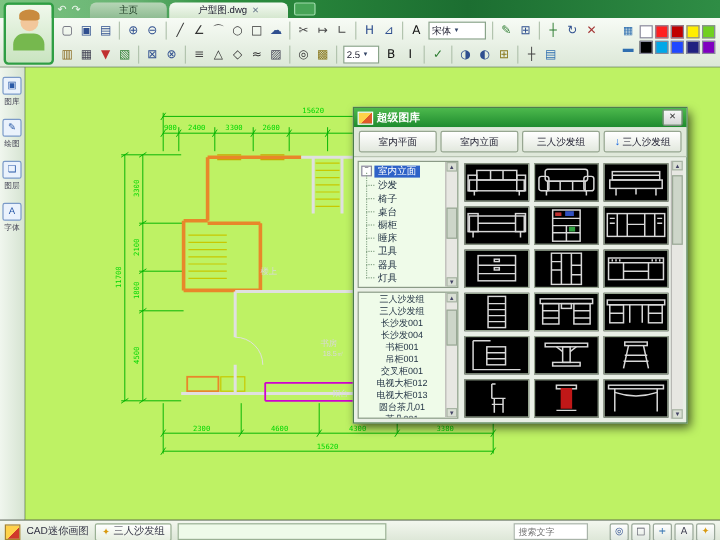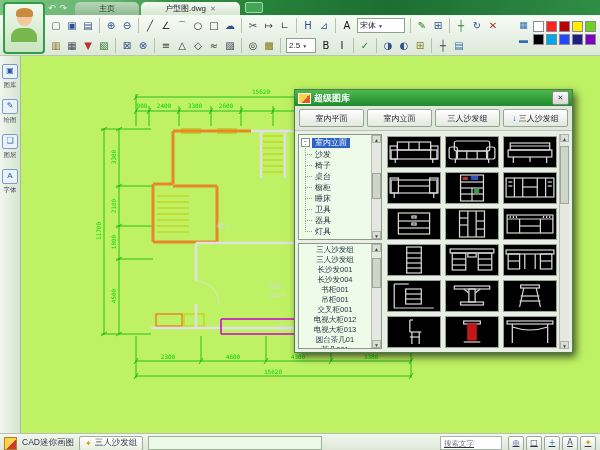--- a/index.html
+++ b/index.html
@@ -93,21 +93,21 @@
   .tile svg{width:100%;height:100%;display:block;}
   
   .statusbar{height:18px;background:linear-gradient(#f3f7ef,#dbe5d5);border-top:1px solid #b6c2b0;
     display:flex;align-items:center;gap:5px;padding:0 4px;font-size:8.5px;color:#334;}
   .sb-logo{width:11px;height:11px;background:linear-gradient(135deg,#ffd24a 55%,#d03a2a 55%);
     border:1px solid #a9842c;flex:none;}
   .sb-cmd-btn{display:flex;gap:3px;border:1px solid #9ab094;background:linear-gradient(#fff,#e7efe1);
     height:13px;align-items:center;padding:0 5px;border-radius:2px;white-space:nowrap;}
   .sb-cmd-btn .bolt{color:#d89a10;font-size:8px;}
   .sb-input{width:168px;height:12px;border:1px solid #9ab094;background:#eefae9;font-size:8px;padding:0 2px;}
-  .sb-right{margin-left:auto;display:flex;gap:6px;align-items:center;text-decoration:underline;}
+  .sb-right{margin-left:auto;display:flex;gap:18px;align-items:center;}
   .sb-search{width:54px;height:12px;border:1px solid #a9b4a9;background:#fff;font-size:7.5px;padding:0 3px;color:#333;}
   .sb-ic{width:14px;height:13px;border:1px solid #9aa89a;background:linear-gradient(#fff,#e0e8e0);
     font-size:8px;line-height:12px;text-align:center;border-radius:2px;font-family:"DejaVu Sans",sans-serif;}
 </style>
 </head>
 <body>
 
 <div class="titlebar">
   <span class="tb-hist">↶</span>
   <span class="tb-hist">↷</span>

